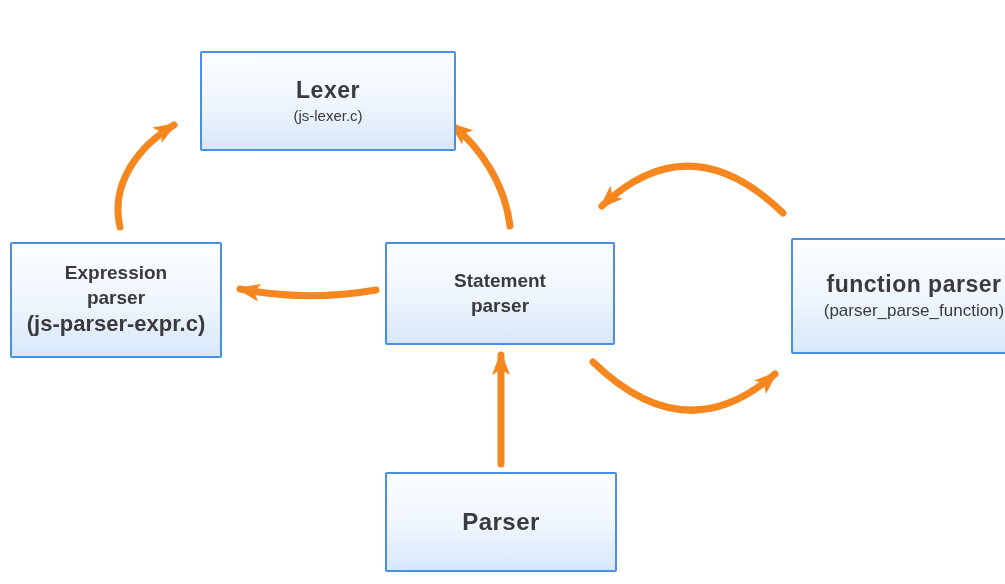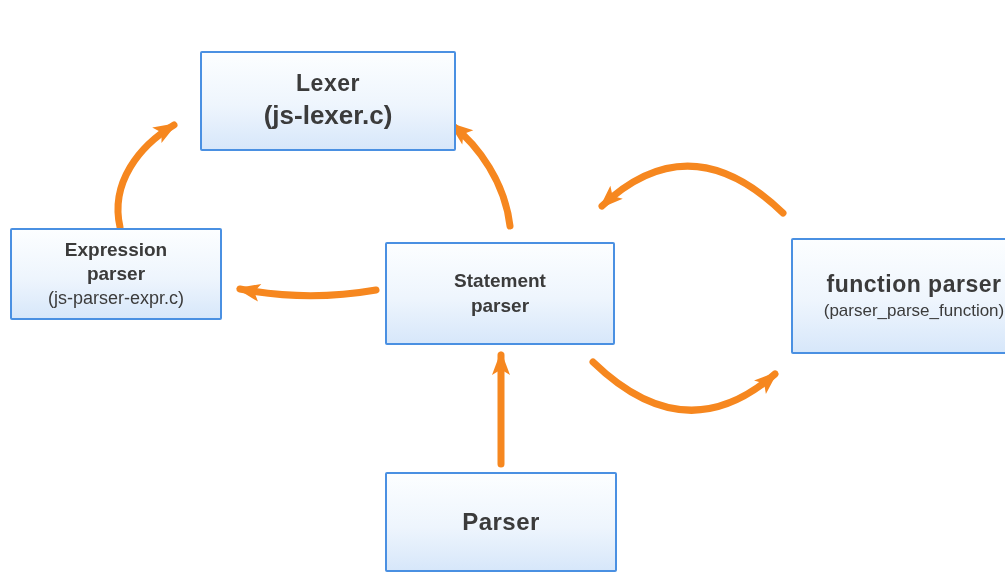--- a/index.html
+++ b/index.html
@@ -19,30 +19,30 @@
     border: 2px solid #4a90e2;
     border-radius: 2px;
     background: linear-gradient(180deg, #fcfeff 0%, #eef5fd 55%, #d7e7fa 100%);
     display: flex; flex-direction: column;
     justify-content: center; align-items: center;
     text-align: center;
     color: #3b3b3b;
     padding: 2px;
   }
   #node-lexer      { left: 200px; top: 8px;   width: 256px; height: 100px; margin-top: 43px; }
-  #node-expression { left: 10px;  top: 228px; width: 212px; height: 92px; }
+  #node-expression { left: 10px;  top: 242px; width: 212px; height: 116px; }
   #node-statement  { left: 385px; top: 242px; width: 230px; height: 103px; }
   #node-function   { left: 791px; top: 238px; width: 246px; height: 116px; }
   #node-parser     { left: 385px; top: 472px; width: 232px; height: 100px; }
 
   .title-lg  { font-size: 23px; font-weight: 700; letter-spacing: 0.5px; line-height: 1.3; }
   .title-md  { font-size: 19px; font-weight: 600; line-height: 1.3; }
   .title-xl  { font-size: 24px; font-weight: 700; letter-spacing: 0.5px; line-height: 1.3; }
-  .subtitle-lg { font-size: 26px; font-weight: 700; line-height: 1.3; }
-  .subtitle-md { font-size: 18px; font-weight: 400; line-height: 1.3; }
+  .subtitle-lg { font-size: 15px; font-weight: 400; line-height: 1.3; }
+  .subtitle-md { font-size: 22px; font-weight: 700; line-height: 1.3; }
   .subtitle-sm { font-size: 17px; font-weight: 400; line-height: 1.3; }
 </style>
 </head>
 <body>
 
 <div class="canvas">
 
   <svg class="arrows" width="1005" height="584" viewBox="0 0 1005 584">
     <defs>
       <marker id="ah" markerUnits="userSpaceOnUse" markerWidth="27" markerHeight="21" refX="21" refY="10" orient="auto">

